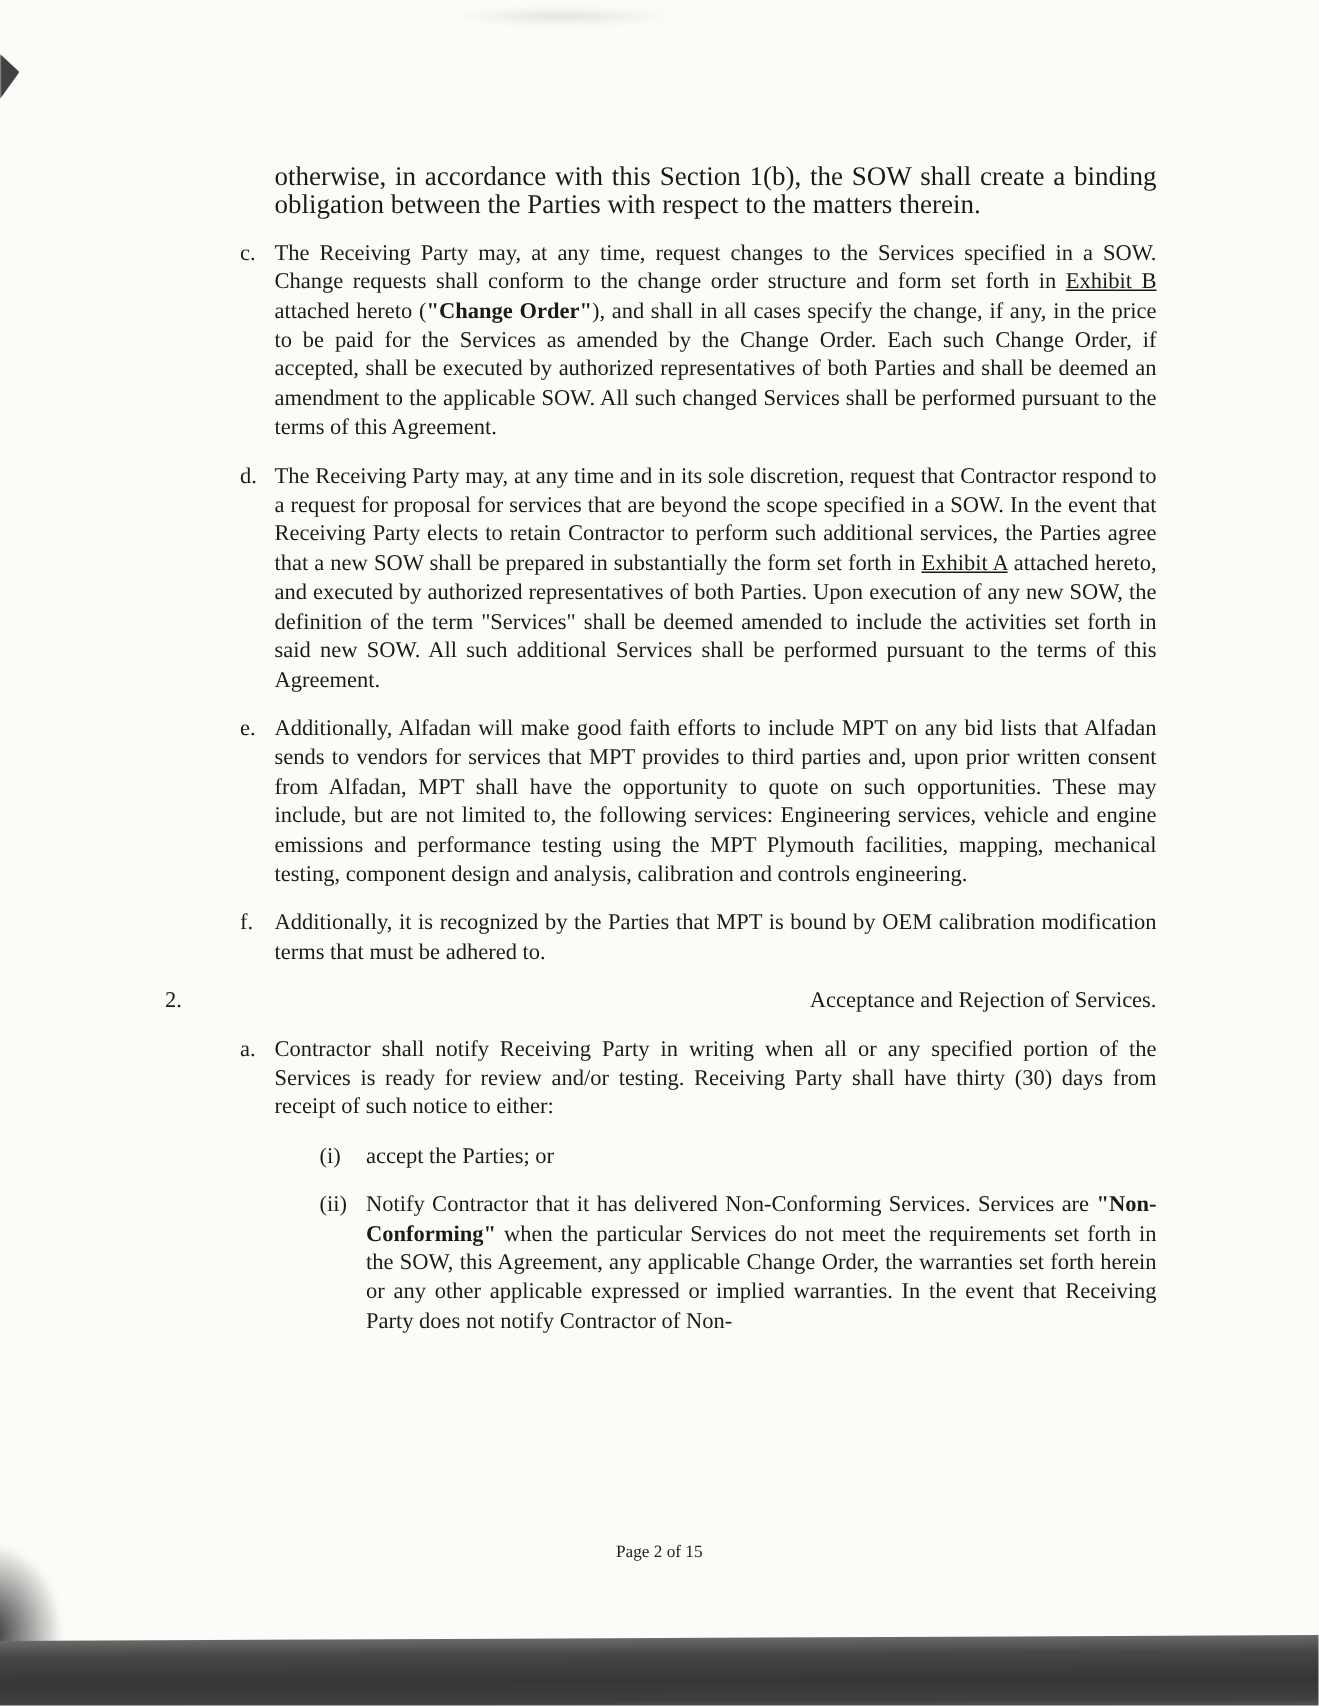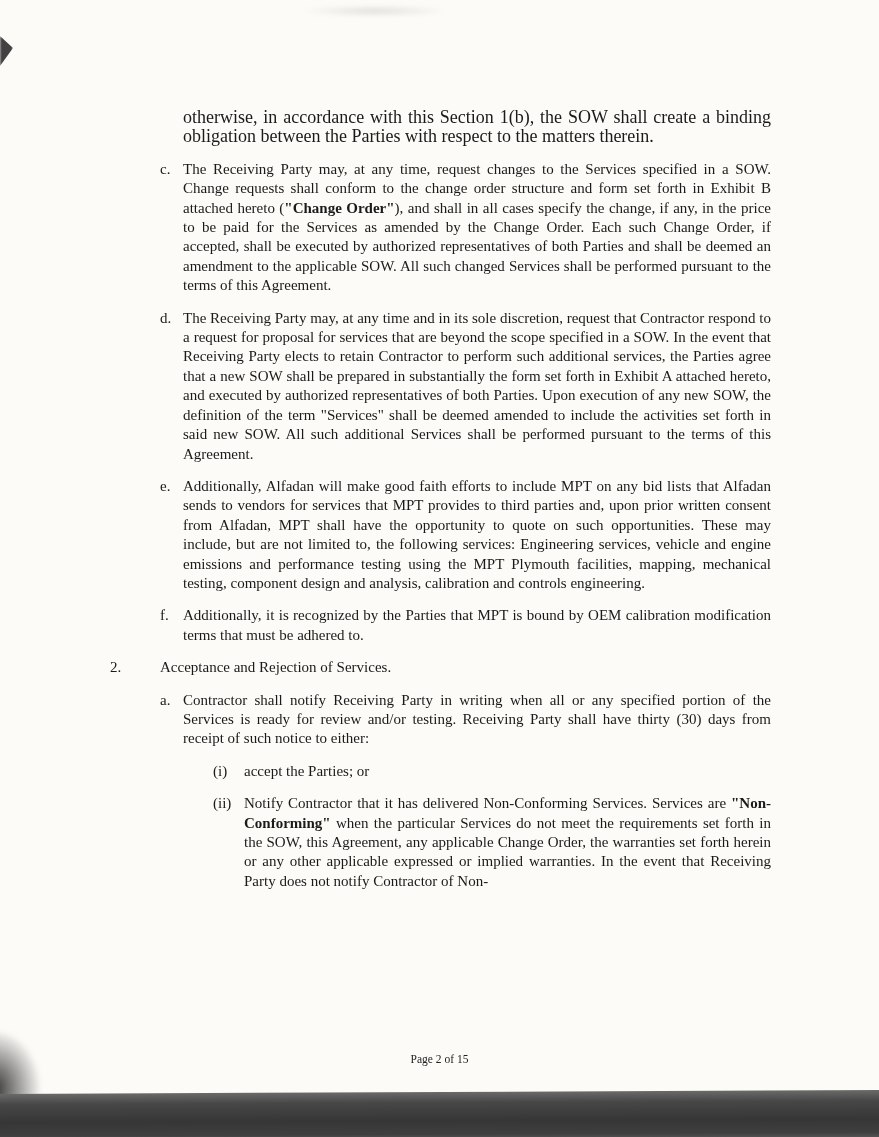--- a/index.html
+++ b/index.html
@@ -31,32 +31,31 @@
   .li.l2 { margin-left: 103px; }
   .li.l2 .lbl { flex: 0 0 31px; }
 
   .section {
     display: flex;
     margin: 8px 0 13px 0;
     font-size: 15px;
     line-height: 19.4px;
   }
   .section .num { flex: 0 0 50px; }
-  .section .body { margin: 0; flex: 1; text-align: left; }
+  .section .body { margin: 0; flex: 1; text-align: right; }
 
   .b { font-weight: bold; }
-  .u { }
+  .u { text-decoration: underline; }
 
   .footer {
     position: absolute;
     left: 0; right: 0; top: 1029px;
     text-align: center;
     font-size: 11.5px;
     color: #222;
-    margin-top: 24px;
   }
 
   
   .artifact { position: absolute; pointer-events: none; }
   #mark-tl {
     left: 0; top: 36px; width: 13px; height: 30px;
     background: #2d2d2d;
     clip-path: polygon(0 0, 100% 40%, 0 100%);
     filter: blur(0.8px);
     opacity: 0.9;

